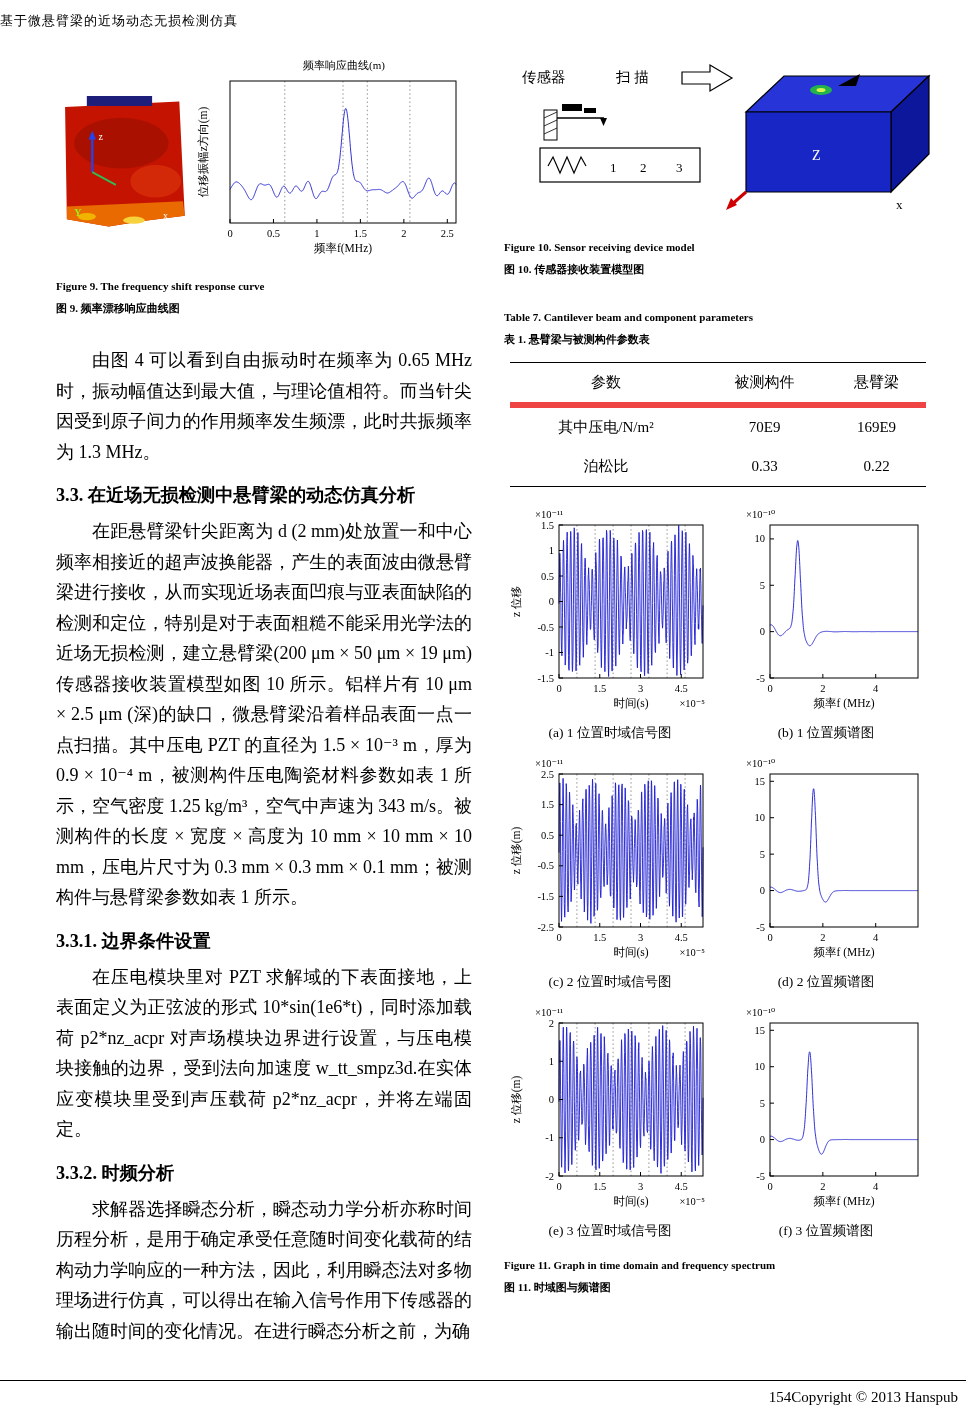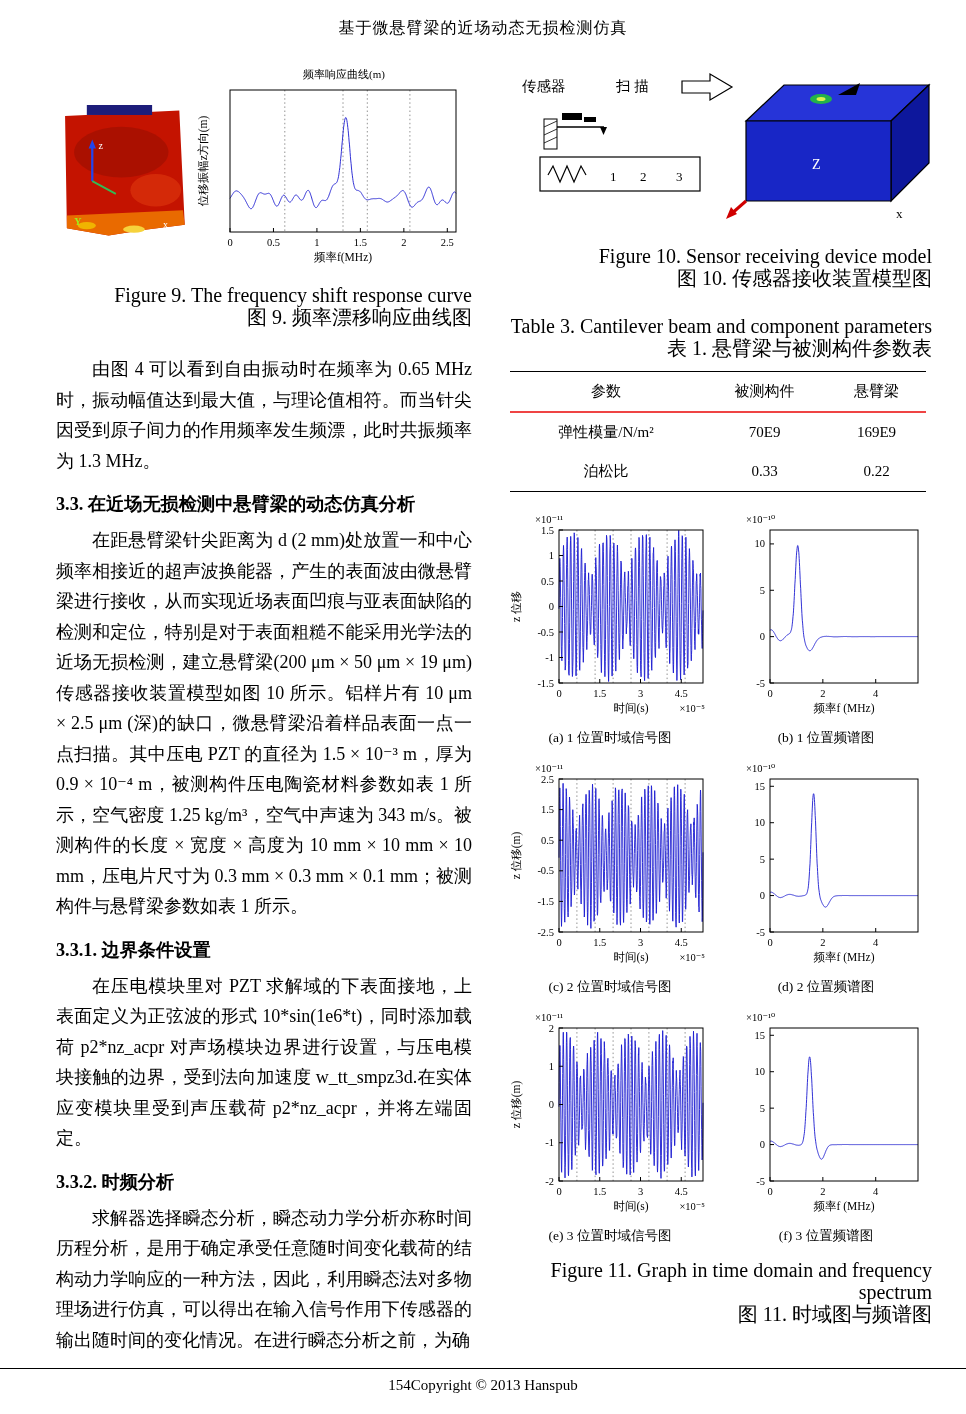--- a/index.html
+++ b/index.html
@@ -1,38 +1,38 @@
 <!DOCTYPE html>
 <html><head>
 <meta charset="utf-8">
 <style>
   html,body{margin:0;padding:0}
   body{width:966px;height:1414px;overflow:hidden;background:#fff;color:#000;
        font-family:"Liberation Serif","DejaVu Serif",serif;position:relative}
-  .header{padding-top:18px;text-align:center;font-size:16px;letter-spacing:1px}
+  .header{padding-top:12px;font-size:13px;letter-spacing:1px}
   .content{display:flex;gap:32px;padding:28px 34px 0 56px}
   .col-left{width:416px;flex:none}
   .col-right{width:428px;flex:none}
   .fig9-row{display:flex;align-items:center;gap:2px;margin-bottom:6px}
   .plot-title{text-align:center;font-size:11px;margin-bottom:0;padding-left:26px}
-  .caption{font-size:20px;font-weight:normal;text-align:right;line-height:22px}
+  .caption{font-size:11px;font-weight:bold;text-align:left;line-height:22px}
   .cap-gap{margin-top:14px}
   p.body{margin:0;font-size:18px;line-height:30.5px;text-align:justify;text-indent:2em}
   .sec{font-size:18.2px;font-weight:bold;margin:15px 0 9px}
   .after-fig{margin-top:16px}
   .fig10-wrap{display:flex;justify-content:center;margin-top:4px}
   .ptable{width:97%;margin:12px auto 0;border-collapse:collapse;font-size:15px;
           border-top:1.5px solid #000;border-bottom:1.5px solid #000}
-  .ptable th{font-weight:normal;padding:10px 4px;border-bottom:2px solid #ef4444;text-align:center}
+  .ptable th{font-weight:normal;padding:10px 4px;border-bottom:6px solid #ef4444;text-align:center}
   .ptable td{padding:10px 4px;text-align:center}
   .fig11-grid{display:grid;grid-template-columns:1fr 1fr;column-gap:4px;row-gap:12px;
               margin-top:18px;justify-items:center}
   .subcap{font-size:13.5px;text-align:center;margin-top:0}
-  .footer{position:absolute;left:0;bottom:20px;width:100%;box-sizing:border-box;
-          border-top:1px solid #000;display:flex;justify-content:center;
+  .footer{position:absolute;left:0;bottom:8px;width:100%;box-sizing:border-box;
+          border-top:1px solid #000;display:flex;justify-content:flex-end;
           padding:8px 8px 0;font-size:15px}
   svg text{font-family:"Liberation Serif","DejaVu Serif",serif}
 </style>
 </head>
 <body>
 
 <div class="header">基于微悬臂梁的近场动态无损检测仿真</div>
 
 <div class="content">
 
@@ -126,34 +126,34 @@
           <text x="86" y="98" font-size="14" fill="#fff">Z</text>
           <line x1="20" y1="130" x2="4" y2="144" stroke="#d00000" stroke-width="3"></line>
           <polygon points="0,148 11,143 5,136" fill="#d00000"></polygon>
           <text x="170" y="147" font-size="13">x</text>
         </g>
       </svg>
     </div>
     <div class="caption cap-gap">Figure 10. Sensor receiving device model</div>
     <div class="caption">图 10.  传感器接收装置模型图</div>
 
-    <div class="caption" style="margin-top:26px">Table 3. Cantilever beam and component parameters</div>
+    <div class="caption" style="margin-top:26px">Table 7. Cantilever beam and component parameters</div>
     <div class="caption">表 1.  悬臂梁与被测构件参数表</div>
 
     <table class="ptable">
       <thead>
         <tr>
           <th>参数</th>
           <th>被测构件</th>
           <th>悬臂梁</th>
         </tr>
       </thead>
       <tbody>
         <tr>
-          <td>弹性模量/N/m²</td>
+          <td>其中压电/N/m²</td>
           <td>70E9</td>
           <td>169E9</td>
         </tr>
         <tr>
           <td>泊松比</td>
           <td>0.33</td>
           <td>0.22</td>
         </tr>
       </tbody>
     </table>

